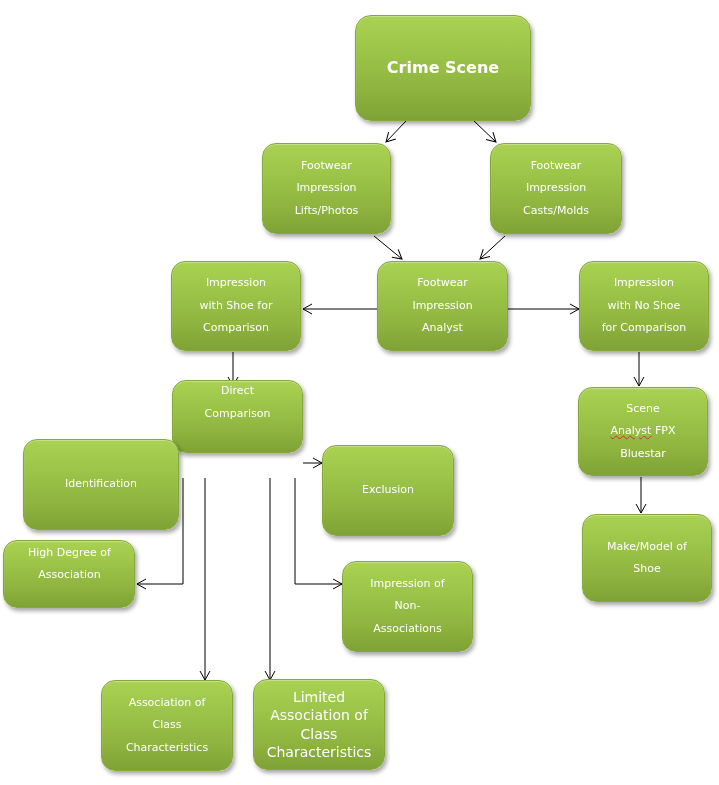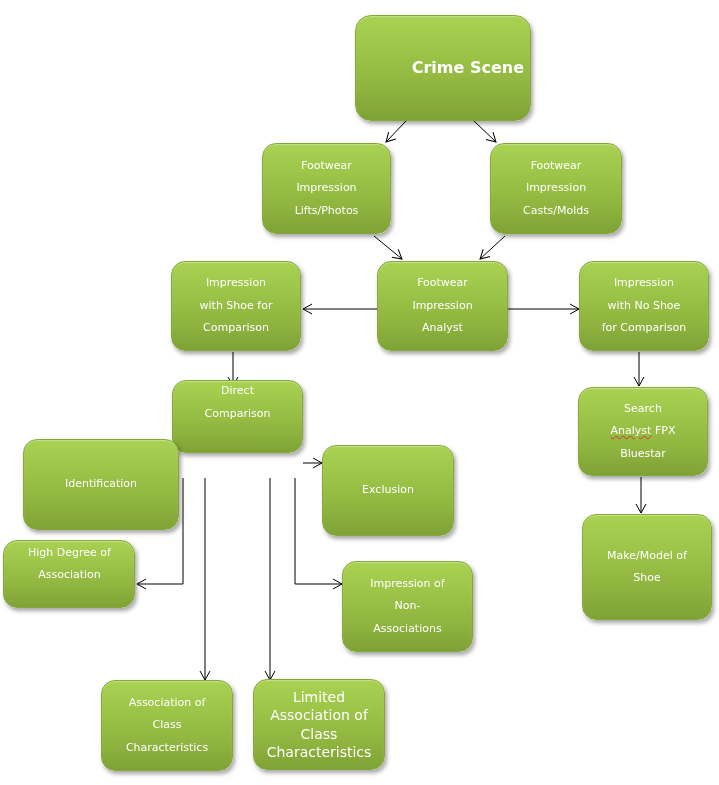--- a/index.html
+++ b/index.html
@@ -10,21 +10,21 @@
     position:absolute; box-sizing:border-box;
     border-radius:14px;
     background: linear-gradient(to bottom, #a9d152 0%, #9cc448 35%, #8fb43f 70%, #7fa236 100%);
     border:1px solid #86a83a;
     box-shadow: 2px 3px 4px rgba(0,0,0,0.35), inset 0 1px 1px rgba(255,255,255,0.35);
     color:#ffffff;
     display:flex; align-items:center; justify-content:center; text-align:center;
     font-size:11px; line-height:22.5px; padding:0 6px;
   }
   .node span { white-space:pre-line; }
-  .node.big { font-size:16px; font-weight:bold; border-radius:16px;justify-content:flex-end; }
+  .node.big { font-size:16px; font-weight:bold; border-radius:16px; }
   .node.small { font-size:14px; line-height:18.5px; }
   .squiggle { text-decoration: underline wavy #d03030; text-decoration-thickness:1px; }
 </style>
 </head>
 <body>
 
 <svg id="edges" viewBox="0 0 719 785">
   <defs>
     <marker id="arr" markerWidth="12" markerHeight="12" refX="10" refY="6" orient="auto" markerUnits="userSpaceOnUse">
       <path d="M1,1 L10,6 L1,11" fill="none" stroke="#000" stroke-width="1"></path>
@@ -78,27 +78,27 @@
 </div>
 
 <div class="node" style="left:579px;top:261px;width:130px;height:90px;">
   <span>Impression
 with No Shoe
 for Comparison</span>
 </div>
 
 <div class="node" style="left:578px;top:387px;width:130px;height:89px;">
   <span style="white-space:normal;">
-    <span>Search</span><br>
+    <span>Scene</span><br>
     <span class="squiggle">Analyst</span><span> FPX</span><br>
     <span>Bluestar</span>
   </span>
 </div>
 
-<div class="node" style="left:582px;top:514px;width:130px;height:106px;">
+<div class="node" style="left:582px;top:514px;width:130px;height:88px;">
   <span>Make/Model of
 Shoe</span>
 </div>
 
 <div class="node" style="left:172px;top:380px;width:131px;height:73px;">
   <span style="position:relative;top:-14px;">Direct
 Comparison</span>
 </div>
 
 <div class="node" style="left:23px;top:439px;width:156px;height:91px;">

